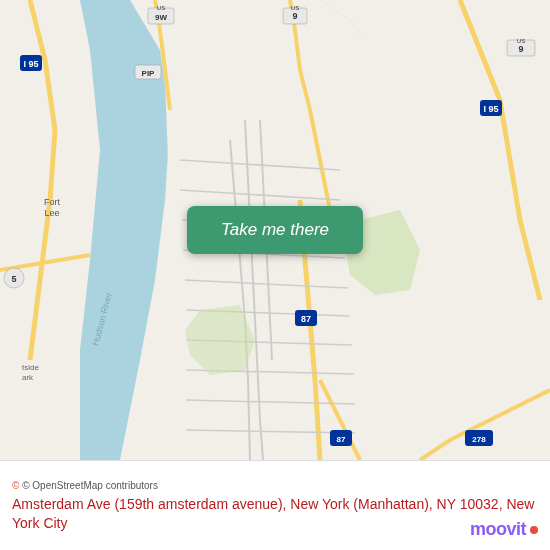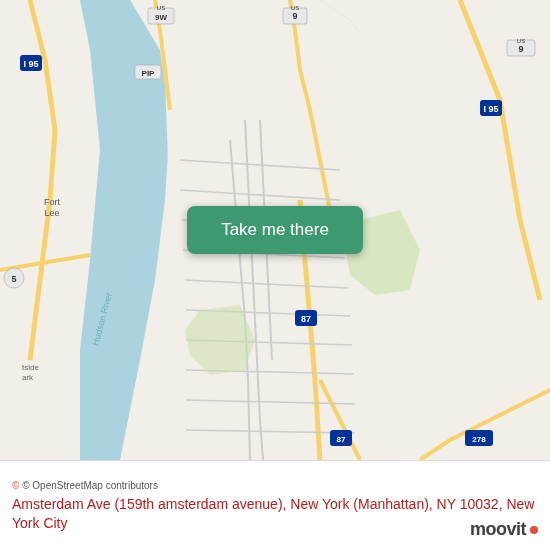--- a/index.html
+++ b/index.html
@@ -37,20 +37,21 @@
       padding: 14px 19px;
       font-size: 17px;
       font-weight: 500;
       cursor: pointer;
       display: flex;
       flex-direction: column;
       align-items: center;
       gap: 6px;
       min-width: 176px;
       box-shadow: 0 2px 8px rgba(0,0,0,0.3);
+      font-style: italic;
     }
 
     #footer {
       width: 550px;
       height: 90px;
       background-color: #ffffff;
       display: flex;
       flex-direction: column;
       justify-content: center;
       padding: 6px 12px 4px 12px;
@@ -79,21 +80,21 @@
       bottom: 10px;
       right: 12px;
       display: flex;
       align-items: center;
       gap: 3px;
     }
 
     .moovit-text {
       font-size: 18px;
       font-weight: 700;
-      color: #404040;
+      color: #8b5cf6;
       letter-spacing: -0.5px;
     }
 
     .moovit-dot {
       width: 8px;
       height: 8px;
       background: #e74c3c;
       border-radius: 50%;
       display: inline-block;
       margin-left: 1px;

